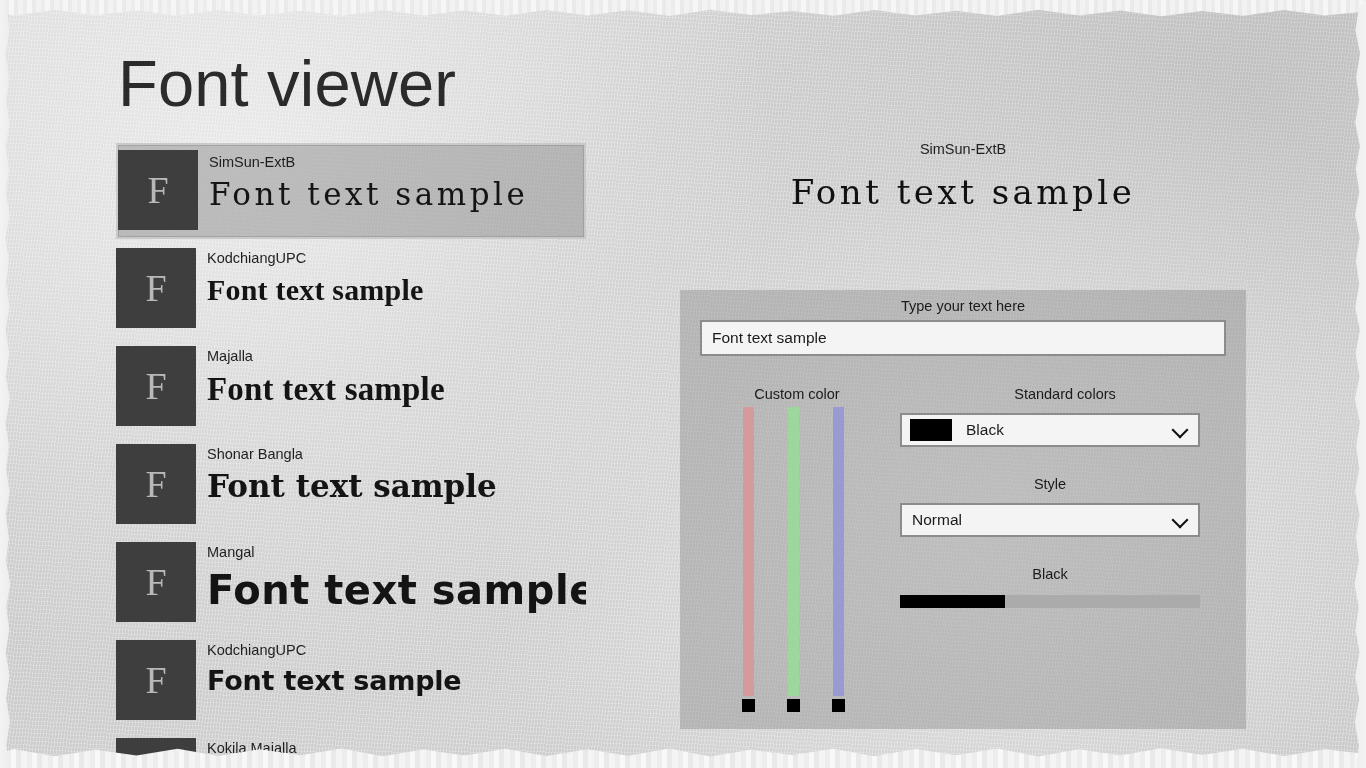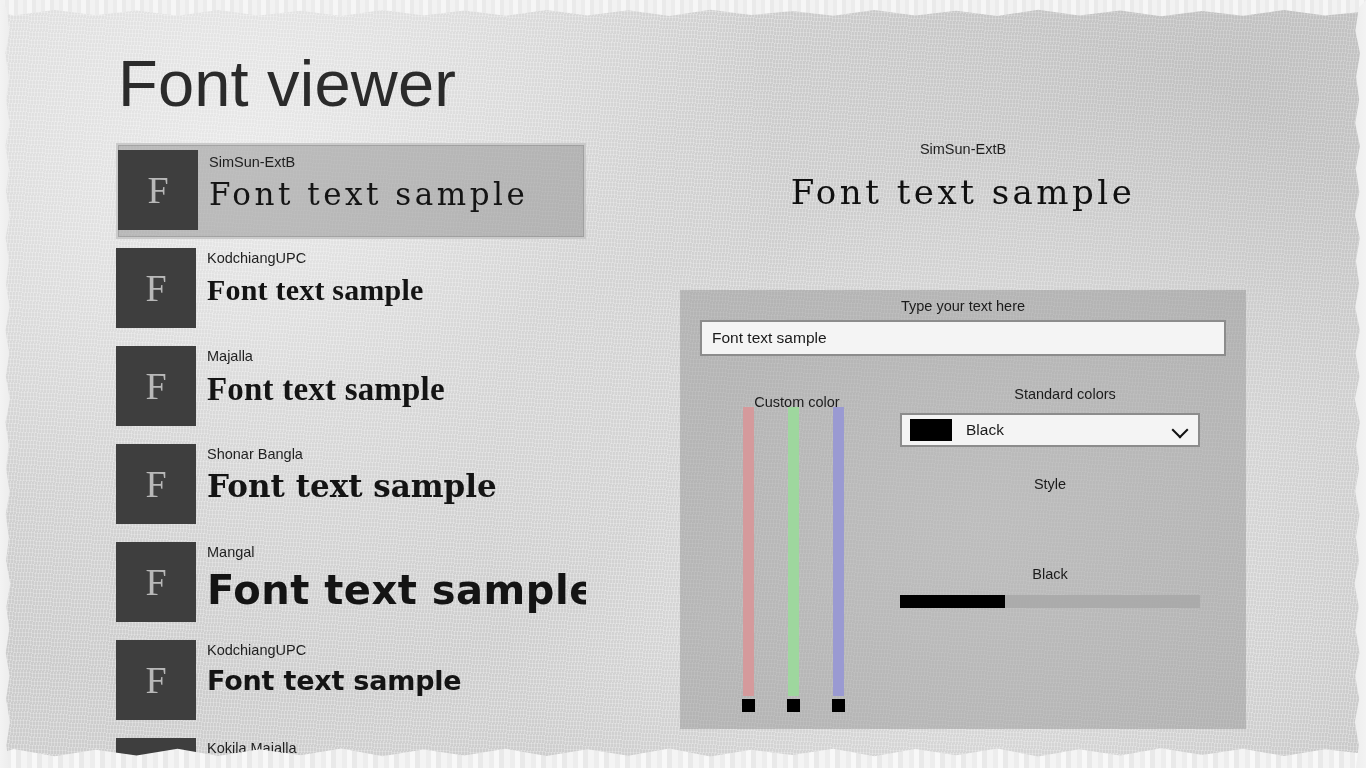--- a/index.html
+++ b/index.html
@@ -264,21 +264,21 @@
     background: #f4f4f4;
     border: 2px solid #8c8c8c;
     font-family: "Liberation Sans", sans-serif;
     font-size: 15.5px;
     color: #1a1a1a;
     padding: 0 10px;
     outline: none;
   }
 
   
-  #custom-color-label { position: absolute; left: 22px; top: 96px; width: 190px; margin-top: 8px; }
+  #custom-color-label { position: absolute; left: 22px; top: 96px; width: 190px; }
 
   .rgb-track {
     position: absolute;
     width: 11px;
     height: 289px;
     top: 117px;
   }
   .rgb-r { left: 63px; background: #d59a9c; }
   .rgb-g { left: 108px; background: #9ed79e; }
   .rgb-b { left: 153px; background: #9a9ad2; }
@@ -468,20 +468,24 @@
     <div class="rgb-thumb thumb-b"></div>
 
     <div id="standard-colors-label" class="ctl-label">Standard colors</div>
     <div id="standard-colors-select" class="select-box">
       <div class="swatch" style="background: rgb(0, 0, 0);"></div>
       <div class="select-value">Black</div>
       <div class="chevron"></div>
     </div>
 
     <div id="style-label" class="ctl-label">Style</div>
+    <div id="style-select" class="select-box">
+      <div class="select-value">Normal</div>
+      <div class="chevron"></div>
+    </div>
 
     <div id="size-label" class="ctl-label">Black</div>
     <div id="size-slider">
       <div id="size-fill" style="width: 35%;"></div>
     </div>
 
   </div>
 
 </div>
 

